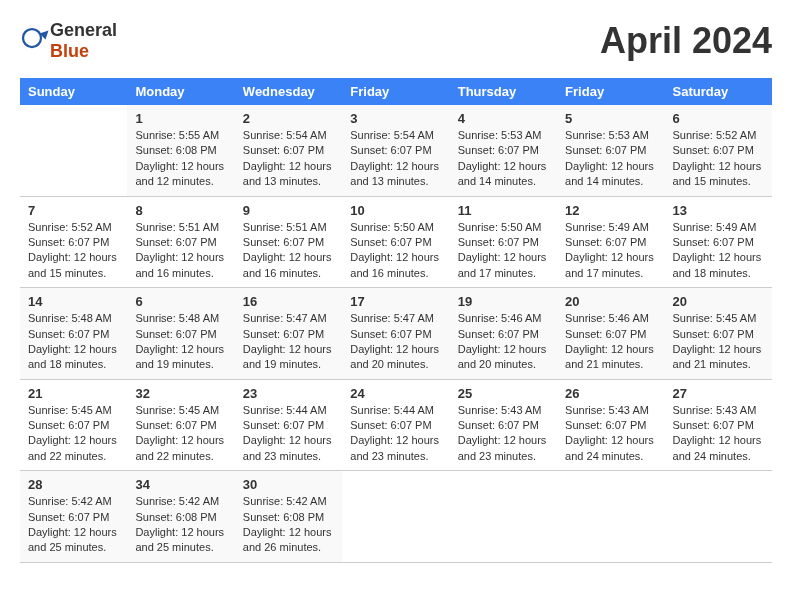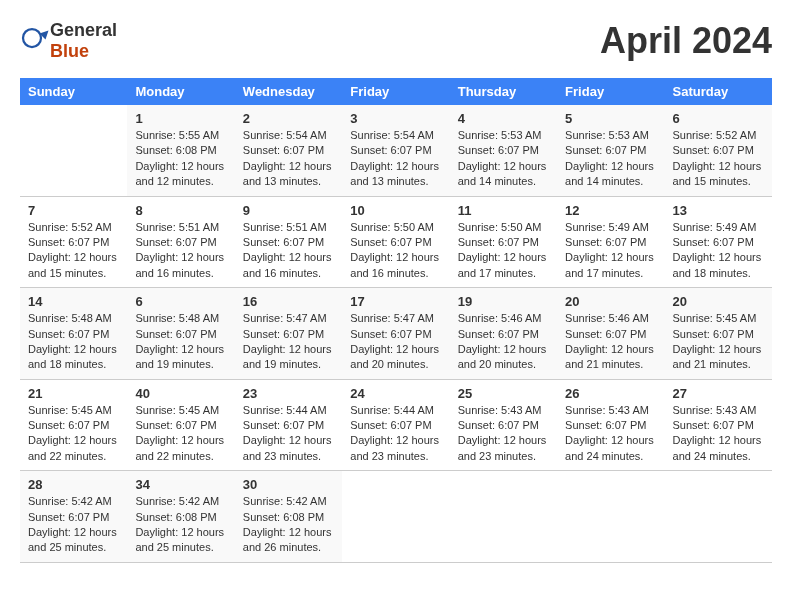--- a/index.html
+++ b/index.html
@@ -204,21 +204,21 @@
           <span class="day-num">20</span>
           <div class="day-info">Sunrise: 5:45 AM<br>Sunset: 6:07 PM<br>Daylight: 12 hours<br>and 21 minutes.</div>
         </td>
       </tr>
       <tr>
         <td>
           <span class="day-num">21</span>
           <div class="day-info">Sunrise: 5:45 AM<br>Sunset: 6:07 PM<br>Daylight: 12 hours<br>and 22 minutes.</div>
         </td>
         <td>
-          <span class="day-num">40</span>
+          <span class="day-num">32</span>
           <div class="day-info">Sunrise: 5:45 AM<br>Sunset: 6:07 PM<br>Daylight: 12 hours<br>and 22 minutes.</div>
         </td>
         <td>
           <span class="day-num">23</span>
           <div class="day-info">Sunrise: 5:44 AM<br>Sunset: 6:07 PM<br>Daylight: 12 hours<br>and 23 minutes.</div>
         </td>
         <td>
           <span class="day-num">24</span>
           <div class="day-info">Sunrise: 5:44 AM<br>Sunset: 6:07 PM<br>Daylight: 12 hours<br>and 23 minutes.</div>
         </td>

